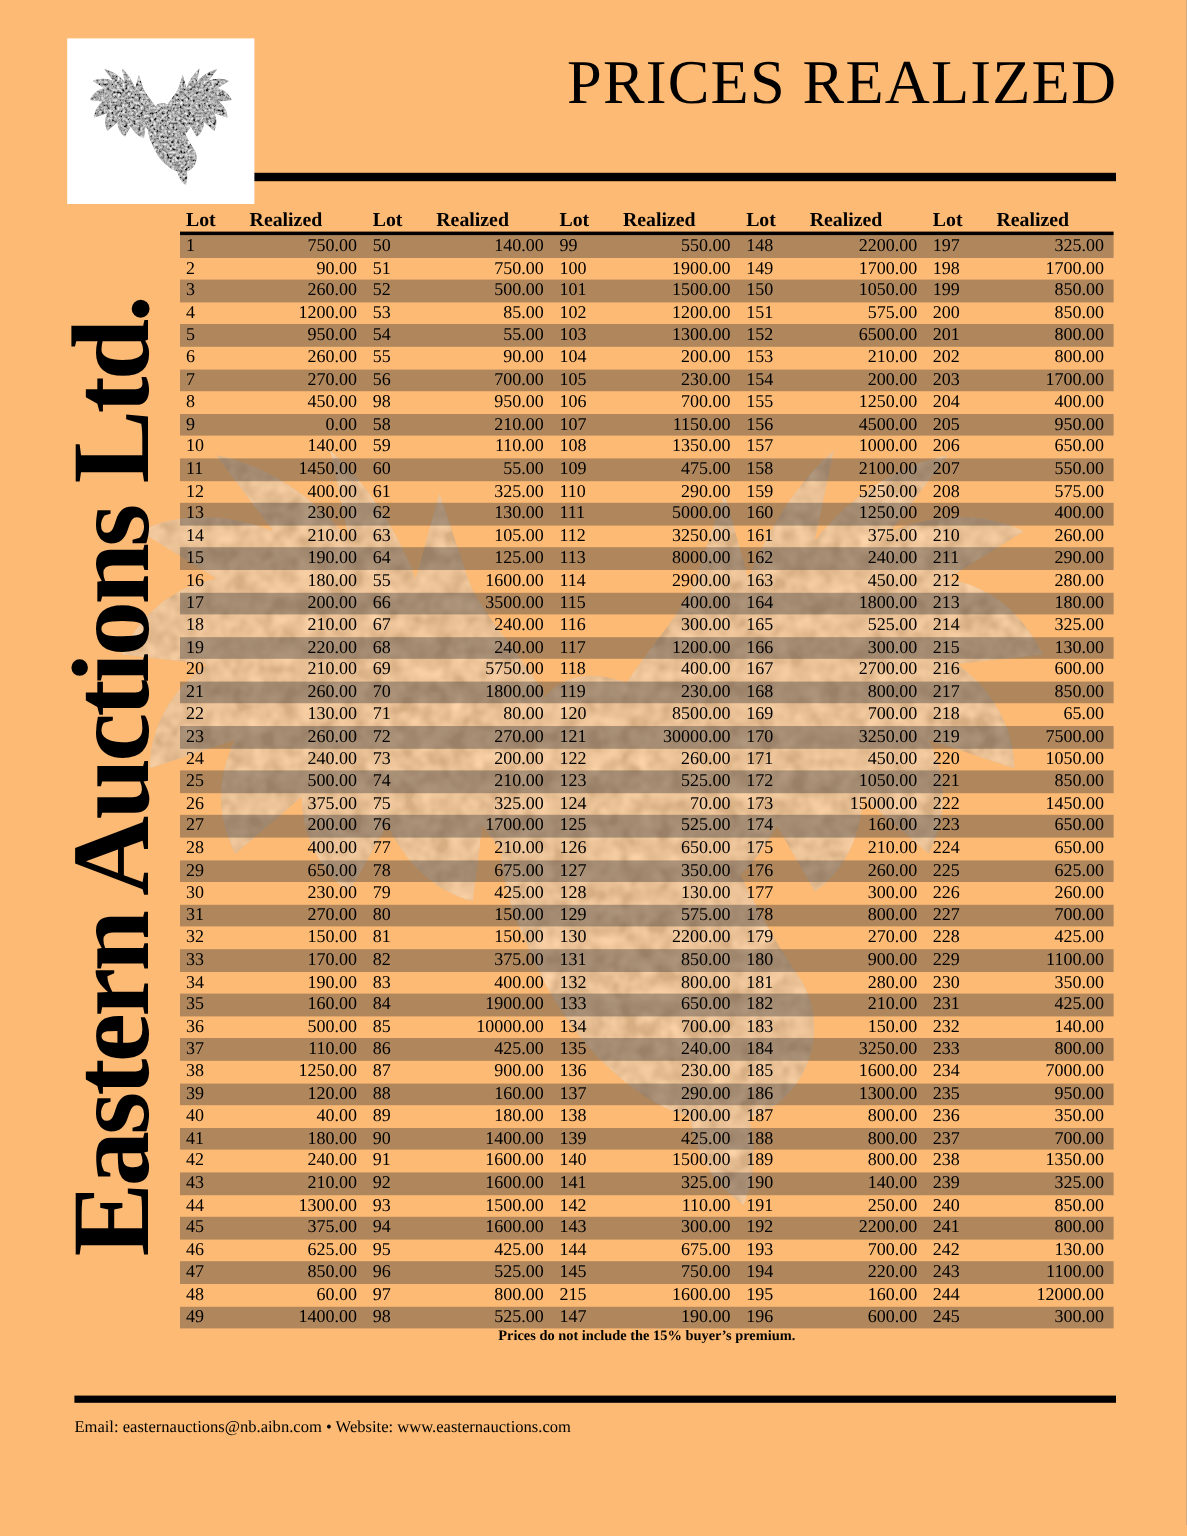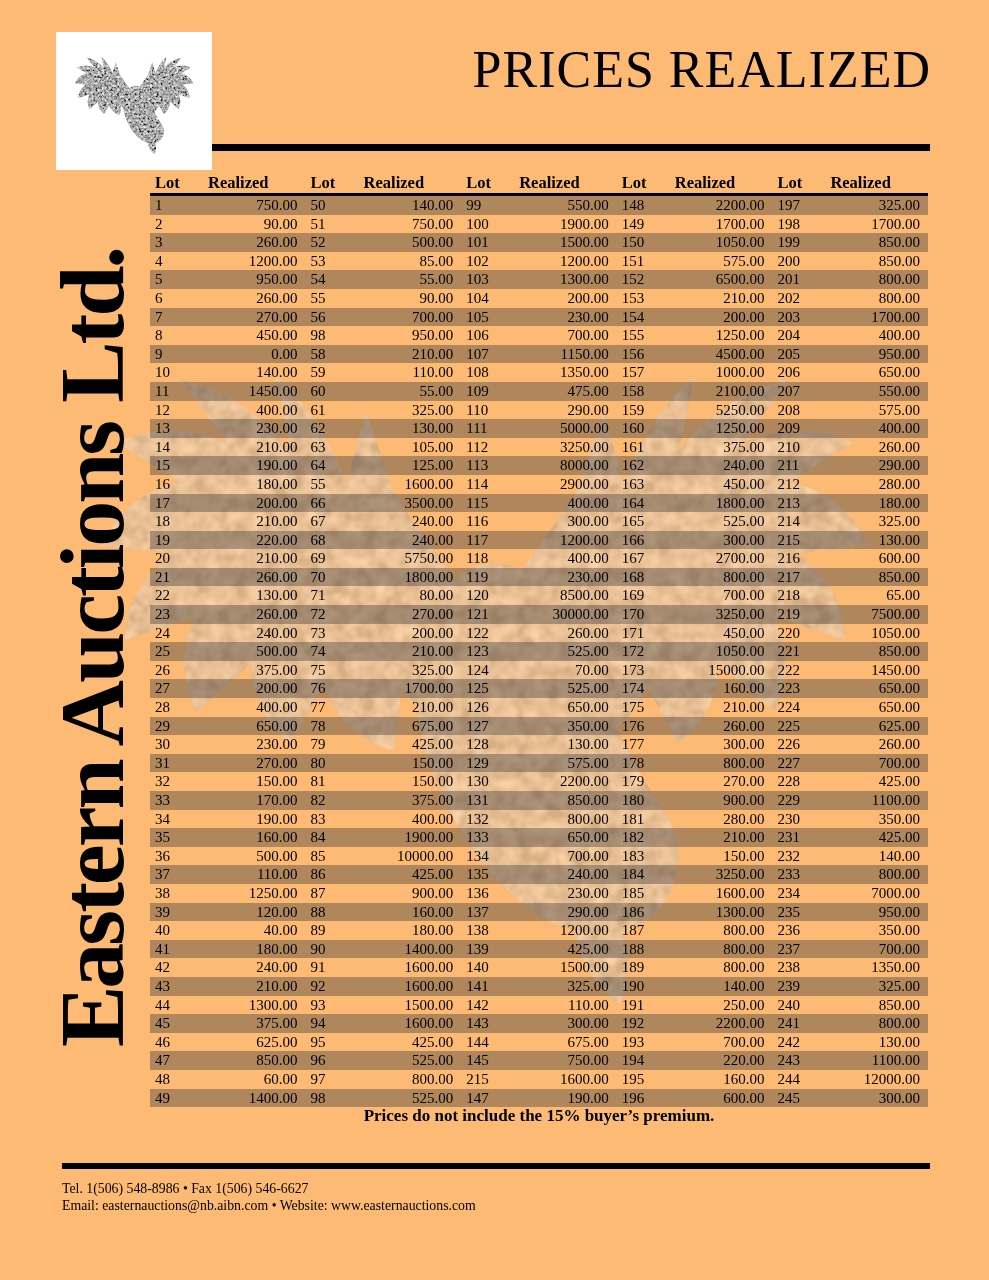--- a/index.html
+++ b/index.html
@@ -47,21 +47,21 @@
   .hgroup{display:flex; width:155.6px;}
   .h-lot{width:58px; padding-left:5px; box-sizing:border-box;}
   .h-real{flex:1; text-align:left; padding-right:8px;}
   .trow{display:flex; height:18.6px; line-height:18.7px; font-size:15px;}
   .trow.striped{background:rgba(60,60,60,0.40);}
   .c-lot{width:58px; padding-left:5px; box-sizing:border-box;}
   .c-real{width:97.6px; text-align:right; padding-right:8px; box-sizing:border-box;}
   
   .premium-note{
     position:absolute; left:150px; top:1106px; width:778px;
-    text-align:center; font-weight:bold; font-size:17px; z-index:1;
+    text-align:center; font-weight:bold; font-size:12px; z-index:1;
   }
   .footer{
     position:absolute; left:62px; top:1181px; width:620px;
     font-size:13.8px; line-height:16.8px; z-index:1;
   }
 </style>
 </head>
 <body>
 
 <svg width="0" height="0" style="position:absolute" aria-hidden="true">
@@ -714,17 +714,16 @@
           <div class="c-lot">245</div>
           <div class="c-real">300.00</div>
         </div>
       </div>
   </div>
 
   <div class="premium-note">Prices do not include the 15% buyer’s premium.</div>
 
   <div class="rule rule-bottom"></div>
   <div class="footer">
-    <div>Tel. 1(506) 548-8986 • Fax 1(506) 546-6627</div>
     <div>Email: easternauctions@nb.aibn.com • Website: www.easternauctions.com</div>
   </div>
 
 </div>
 
 </body></html>

